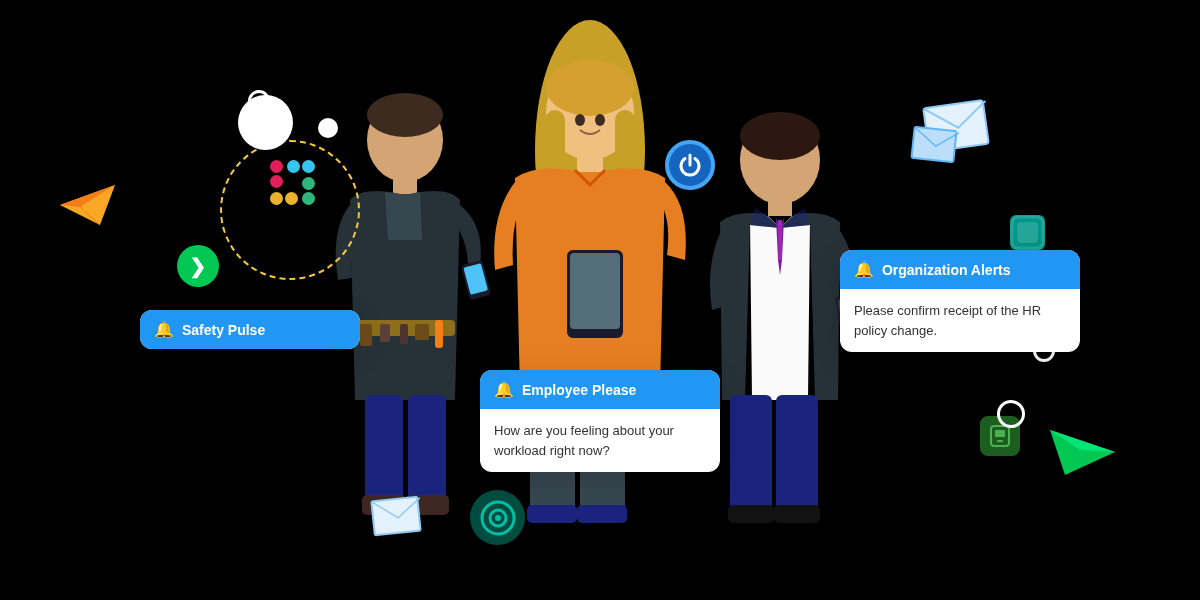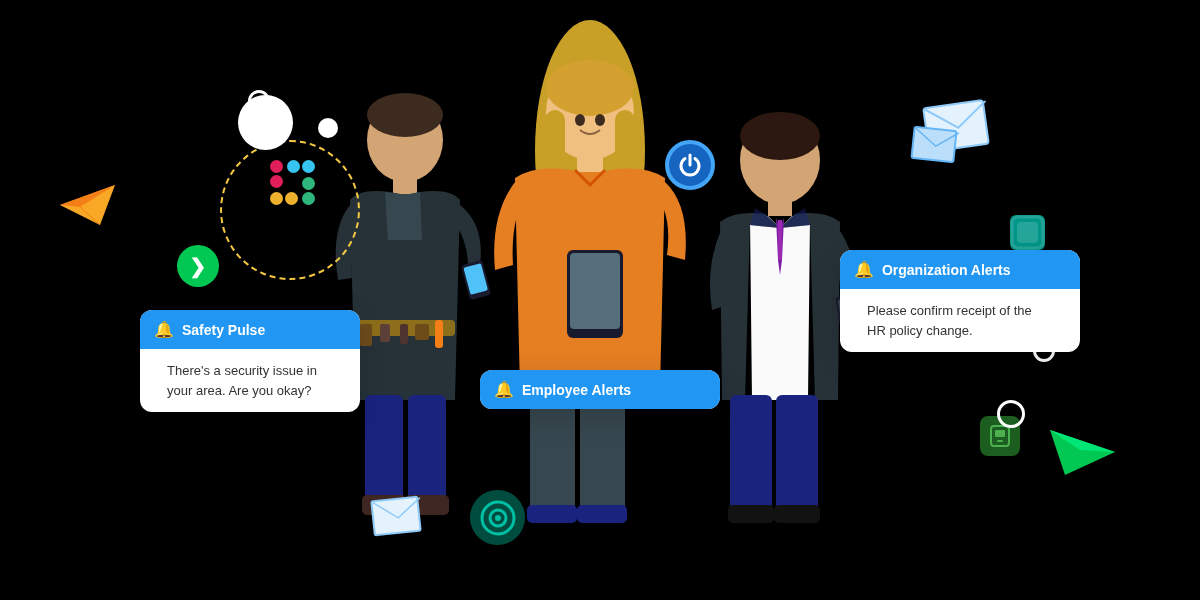--- a/index.html
+++ b/index.html
@@ -37,21 +37,21 @@
       color: white;
       padding: 10px 14px;
       display: flex;
       align-items: center;
       gap: 8px;
       font-weight: 700;
       font-size: 14px;
     }
 
     .notification-body {
-      padding: 12px 27px;
+      padding: 12px 14px;
       font-size: 13px;
       color: #333;
       line-height: 1.5;
       max-width: 220px;
     }
 
     .bell-icon {
       font-size: 16px;
     }
 
@@ -454,29 +454,29 @@
       </g>
 
     </svg>
   </div>
 
   <div class="notification-card card-safety">
     <div class="notification-header">
       <span class="bell-icon">🔔</span>
       <span>Safety Pulse</span>
     </div>
-    <div class="notification-body">
-      <span>There's a security issue in your area. Are you okay?</span>
-    </div>
   </div>
 
   <div class="notification-card card-pulse">
     <div class="notification-header">
       <span class="bell-icon">🔔</span>
-      <span>Employee Alerts</span>
+      <span>Employee Please</span>
+    </div>
+    <div class="notification-body">
+      <span>How are you feeling about your workload right now?</span>
     </div>
   </div>
 
   <div class="notification-card card-org">
     <div class="notification-header">
       <span class="bell-icon">🔔</span>
       <span>Organization Alerts</span>
     </div>
     <div class="notification-body">
       <span>Please confirm receipt of the HR policy change.</span>

